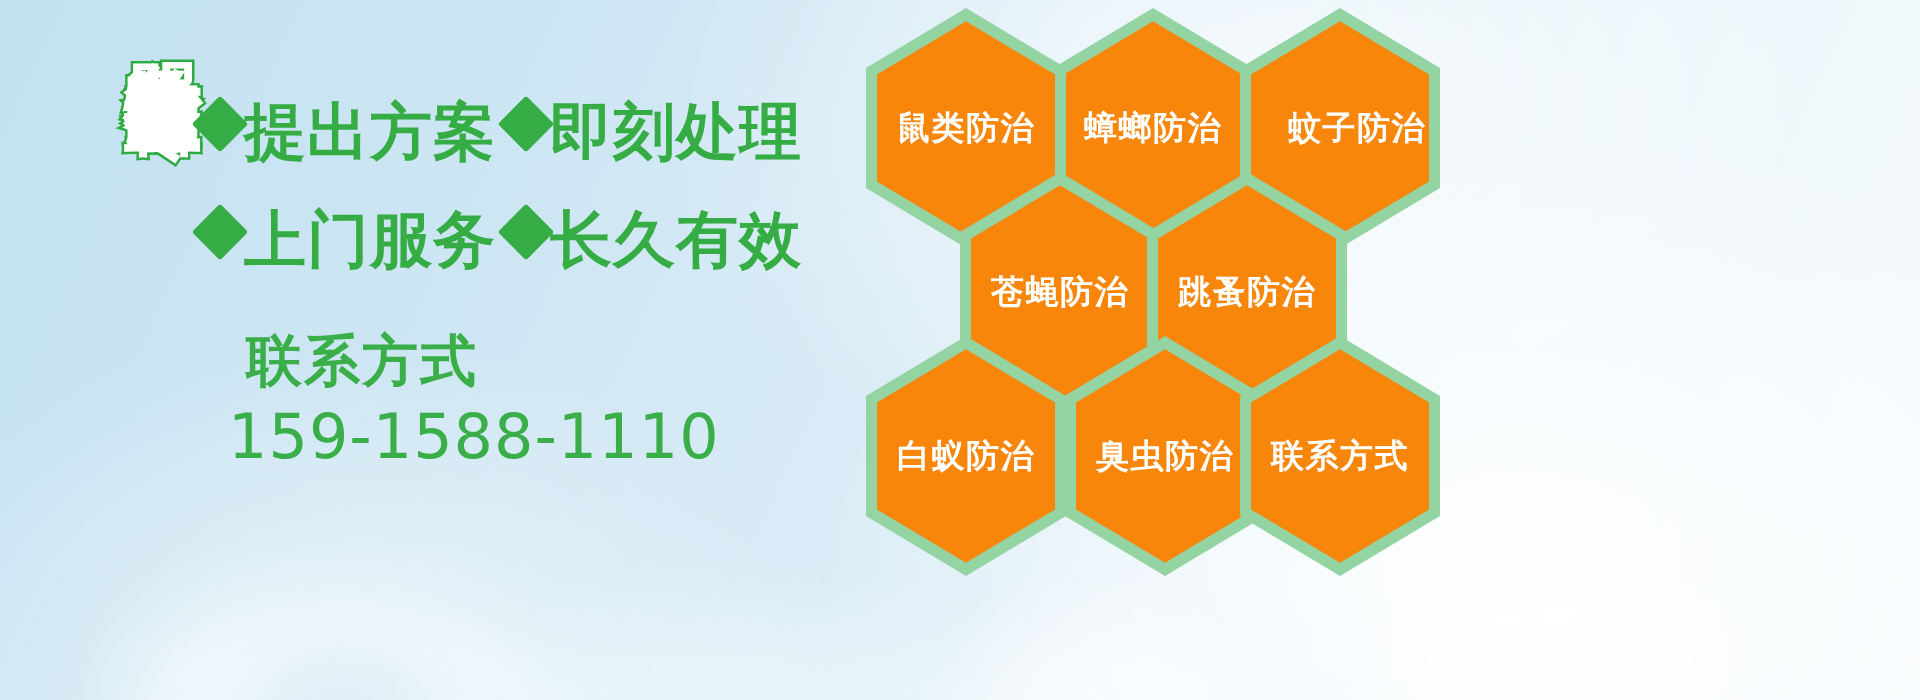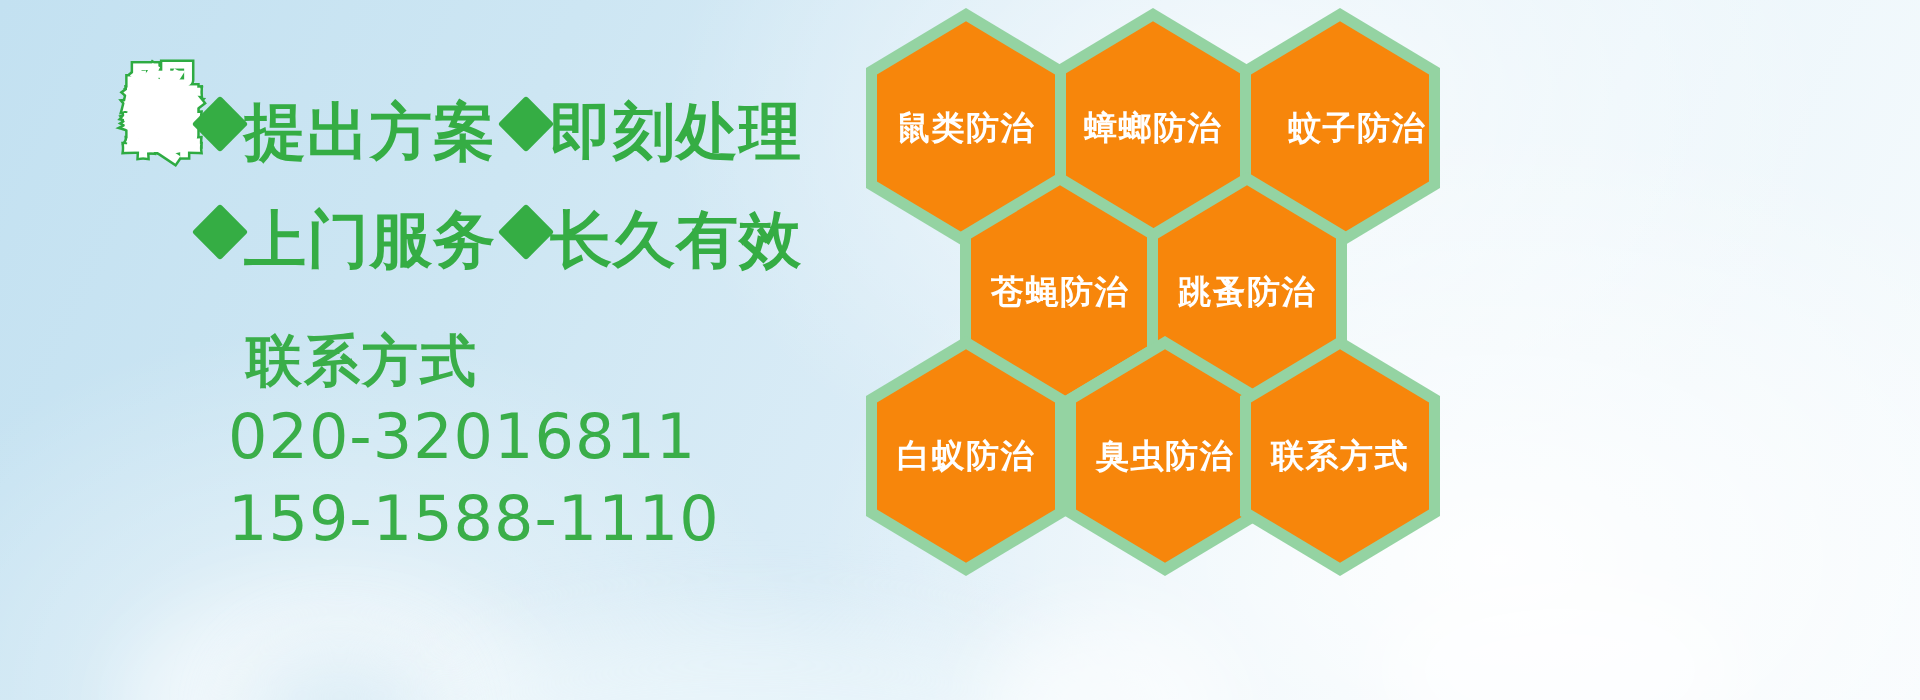--- a/index.html
+++ b/index.html
@@ -126,21 +126,20 @@
       <div class="feat">
         <span class="diamond"></span>
         <span class="feat-label">长久有效</span>
       </div>
     </div>
 
   </div>
 
   <div id="contact">
     <div id="contact-title">联系方式</div>
-    <div class="phone">020-32016811</div>
     <div class="phone">159-1588-1110</div>
   </div>
 
   <div id="honeycomb">
       <div class="hex-cell" style="left: 1053px; top: 8px; width: 200px; height: 240px;">
         <div class="hex-outer" style="width: 200px; height: 240px;"></div>
         <div class="hex-inner" style="left: 11px; top: 13.2px; width: 178px; height: 213.6px;"></div>
         <div class="hex-label">蟑螂防治</div>
       </div>
       <div class="hex-cell" style="left: 866px; top: 8px; width: 200px; height: 240px;">

